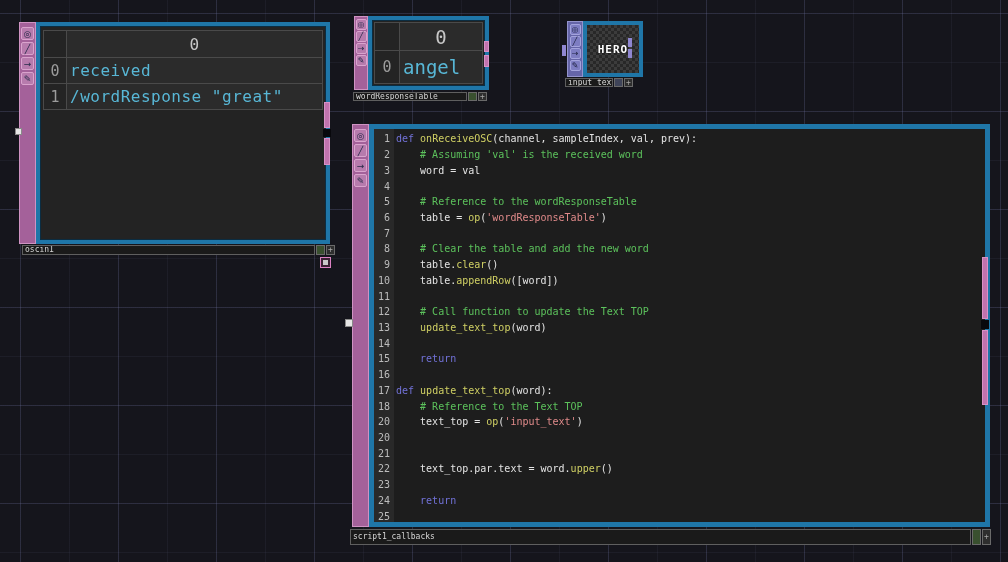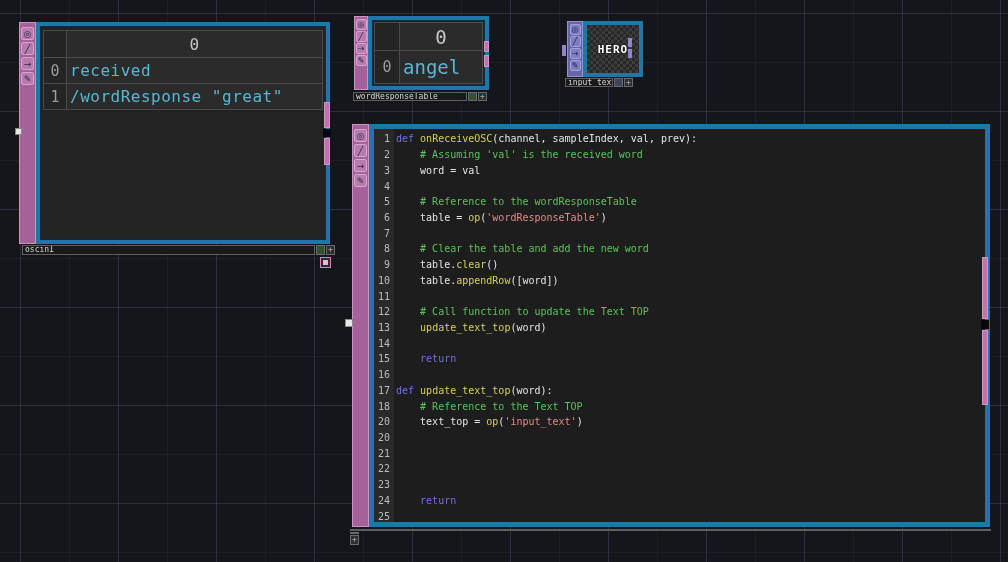--- a/index.html
+++ b/index.html
@@ -298,41 +298,42 @@
           </div>
           <div class="cline">
             <span class="lnum">20</span>
             <span class="ctext"></span>
           </div>
           <div class="cline">
             <span class="lnum">21</span>
           </div>
           <div class="cline">
             <span class="lnum">22</span>
+            <span class="ctext"><span class="c-pl">    text_top.par.text = word.</span><span class="c-fn">upper</span><span class="c-pl">()</span></span>
           </div>
           <div class="cline">
             <span class="lnum">23</span>
             <span class="ctext"></span>
           </div>
           <div class="cline">
             <span class="lnum">24</span>
             <span class="ctext"><span class="c-kw">    return</span></span>
           </div>
           <div class="cline">
             <span class="lnum">25</span>
             <span class="ctext"></span>
           </div>
         </div>
     </div>
   </div>
   <div class="abs wsq" style="left:345px;top:319px;width:8px;height:8px;"></div>
   <div class="abs pinkbar" style="left:982px;top:257px;width:6px;height:62px;"></div>
   <div class="abs notch" style="left:981px;top:320px;width:8px;height:9px;"></div>
   <div class="abs pinkbar" style="left:982px;top:330px;width:6px;height:75px;"></div>
-  <div class="abs namebar" style="left:350px;top:529px;width:641px;height:16px;flex-direction:column;">
+  <div class="abs namebar" style="left:350px;top:529px;width:641px;height:16px;">
     <span class="nametag">script1_callbacks</span>
     <span class="sq green"></span>
     <span class="sq">
         <i>+</i>
       </span>
   </div>
 
 </div>
 
 </body></html>

